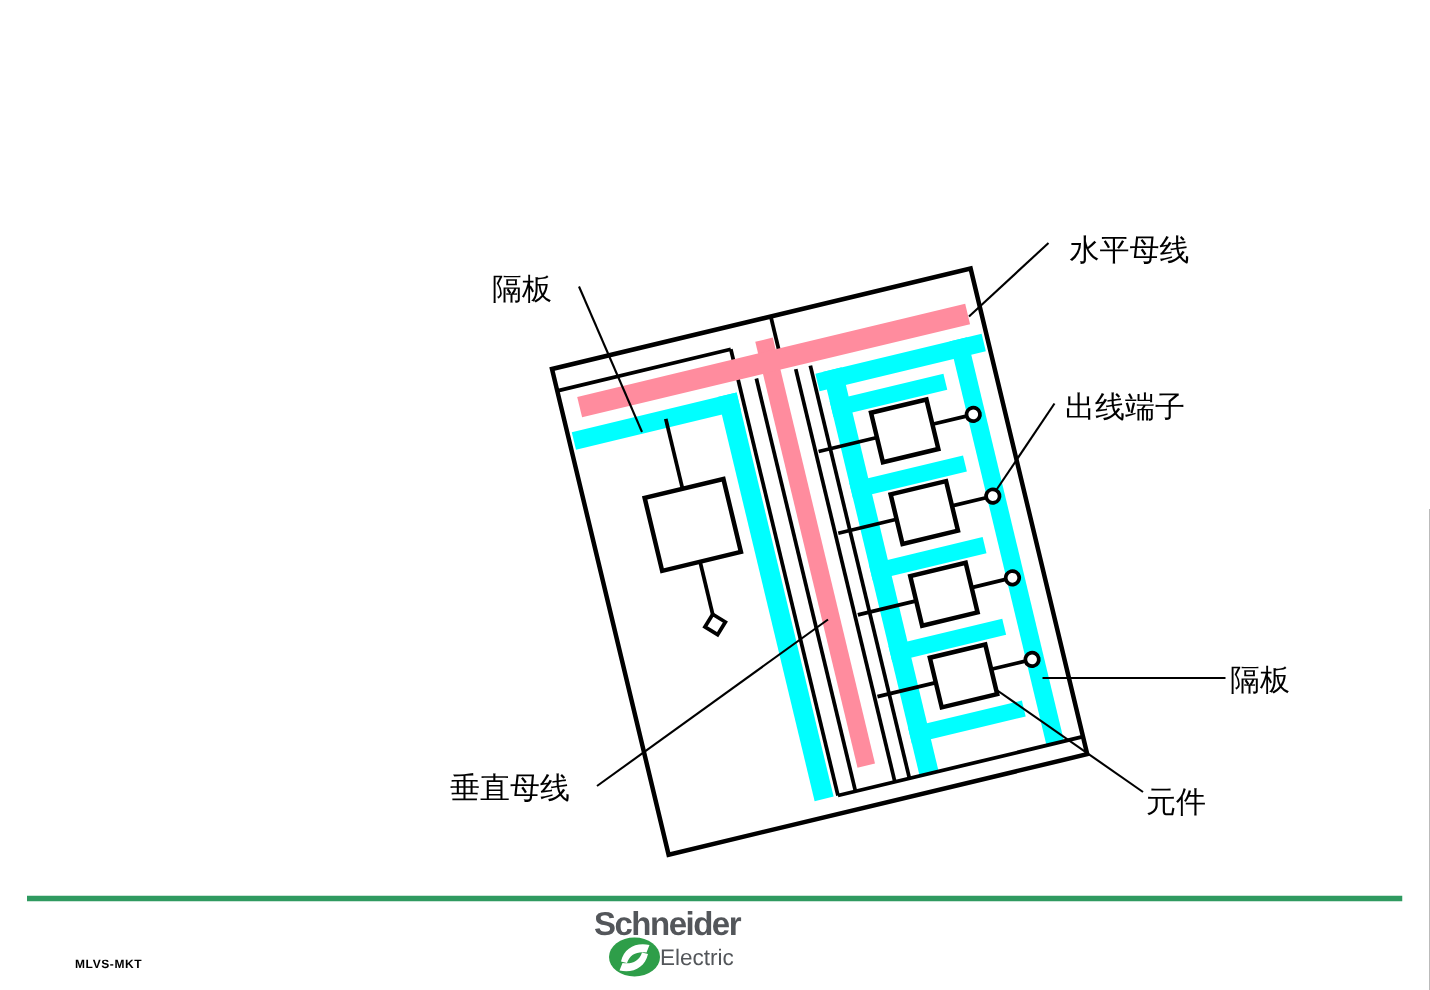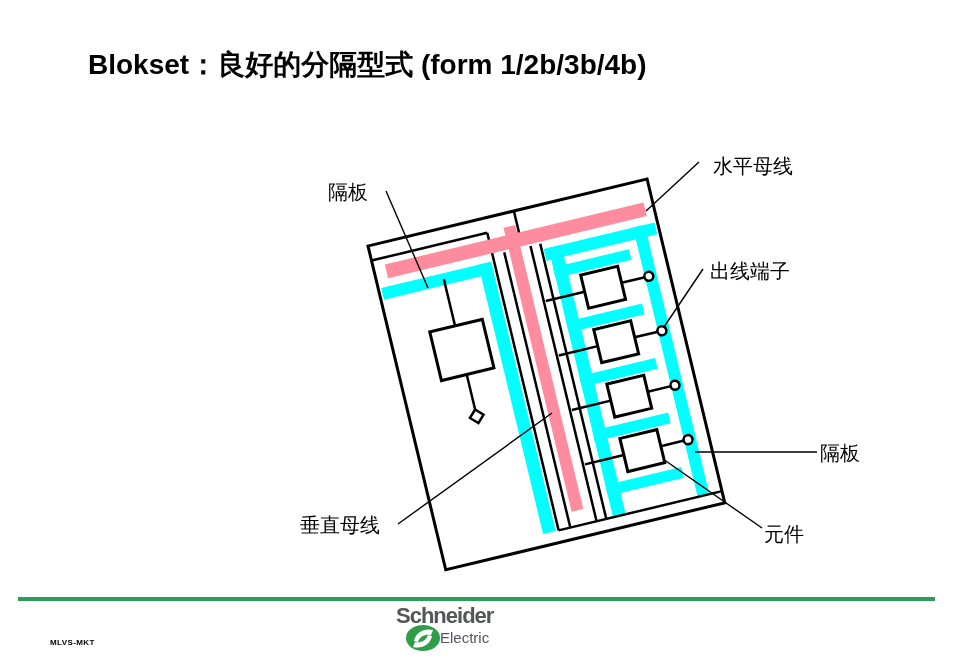--- a/index.html
+++ b/index.html
@@ -26,21 +26,20 @@
     position:absolute; left:899px; top:636px;
     font-size:8px; font-weight:bold; color:#000;margin-top:47px;
   }
   .footer-logo { position:absolute; left:390px; top:602px; }
 </style>
 </head>
 <body>
 
 <div class="slide">
 
-  <div class="title">Blokset：良好的分隔型式 (form 1/2b/3b/4b)</div>
 
   <svg class="diagram-svg" width="953" height="660" viewBox="0 0 953 660">
 
     <g transform="translate(368,246) rotate(-13.5)">
 
       <rect x="0" y="0" width="287" height="333" fill="#ffffff" stroke="#000" stroke-width="3"></rect>
       <line x1="0" y1="15" x2="119" y2="15" stroke="#000" stroke-width="2.5"></line>
 
       <rect x="3" y="44" width="113" height="12" fill="#00FFFF"></rect>
       <rect x="103" y="44" width="13" height="277" fill="#00FFFF"></rect>

